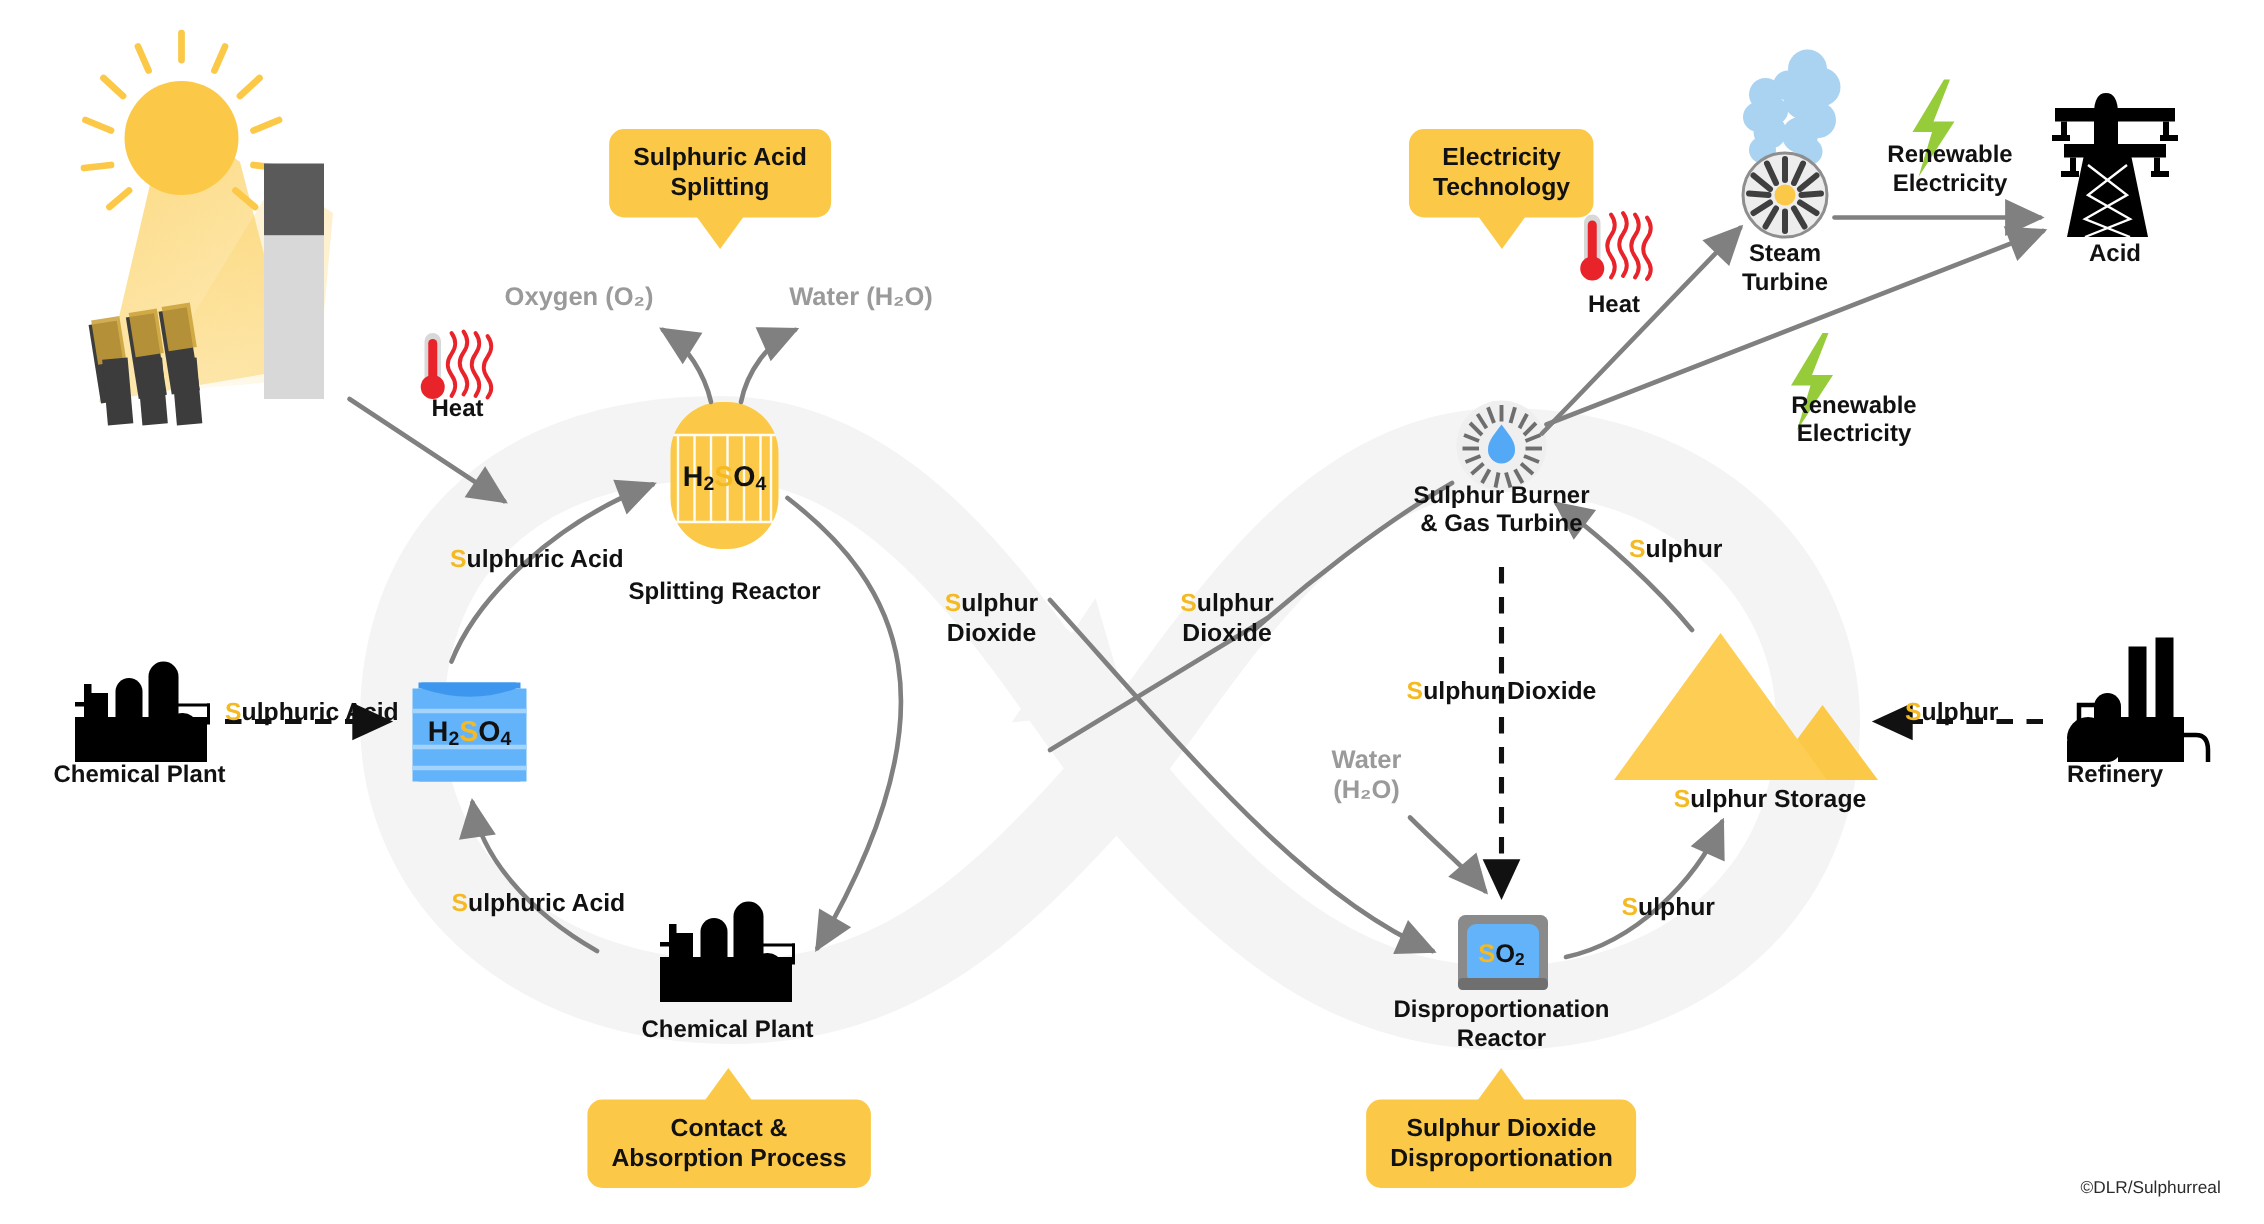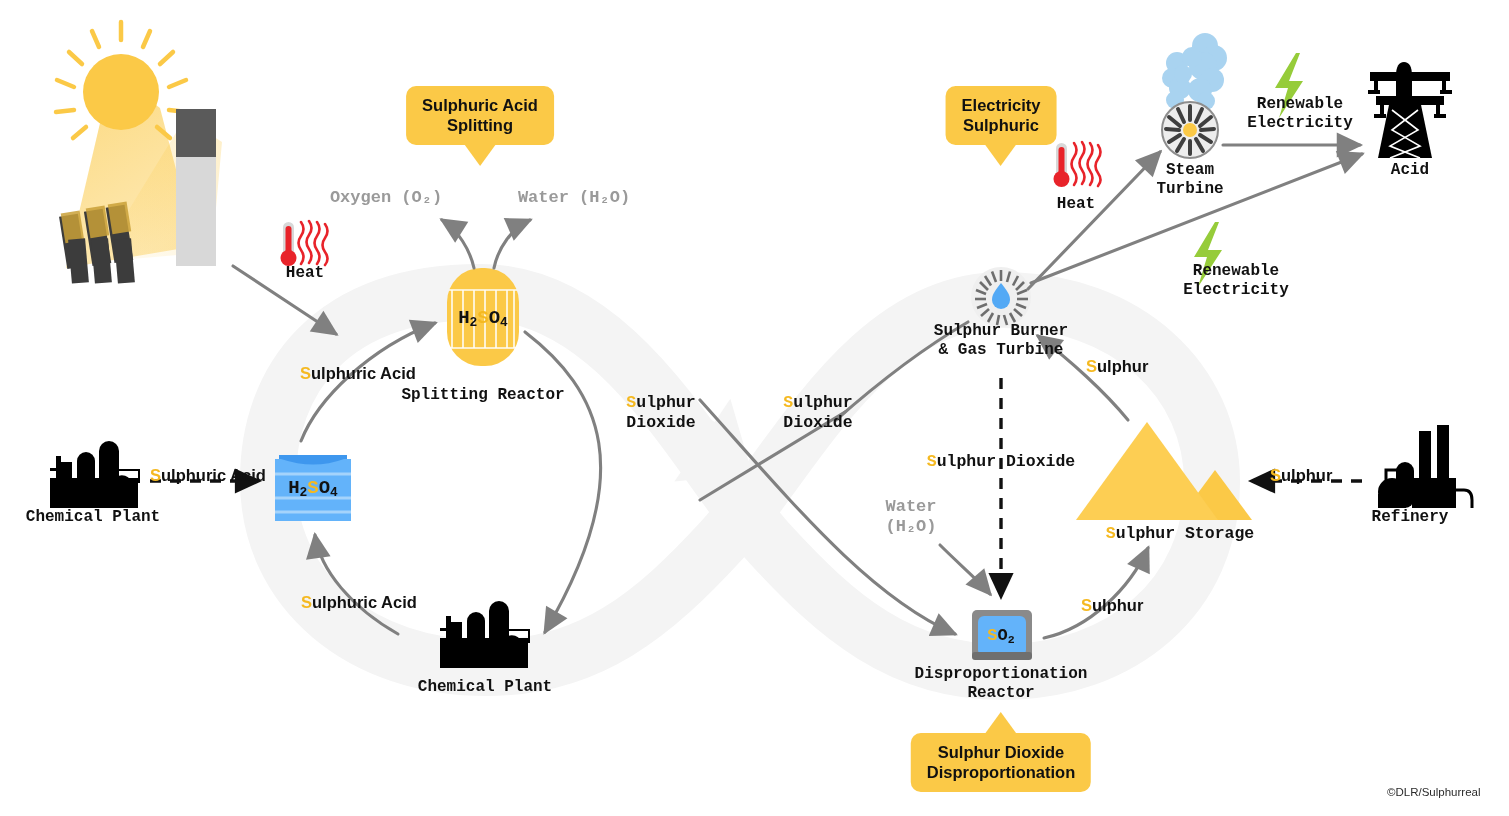--- a/index.html
+++ b/index.html
@@ -2,21 +2,21 @@
 <html><head>
 <meta charset="utf-8">
 <style>
   html,body{margin:0;padding:0;background:#ffffff;}
   body{width:1509px;height:816px;position:relative;overflow:hidden;
        font-family:"Liberation Sans",sans-serif;color:#111111;}
   #stage{position:absolute;left:0;top:0;width:1480px;height:816px;}
   svg#canvas{position:absolute;left:0;top:0;width:1509px;height:816px;}
 
   .lbl{position:absolute;font-weight:bold;line-height:1.15;white-space:nowrap;}
-  .lbl.ctr{transform:translateX(-50%);text-align:center;font-family:Liberation Mono, monospace;}
+  .lbl.ctr{transform:translateX(-50%);text-align:center;}
 
   .node-title{font-size:16px;font-weight:bold;color:#111;text-align:center;
               line-height:1.18;}
   .flow{font-size:16.5px;font-weight:bold;color:#111;line-height:1.2;}
   .flow .s{color:#F5B921;}
   .muted{font-size:17px;font-weight:bold;color:#9a9a9a;line-height:1.2;}
 
   .callout{position:absolute;background:#FBC947;border-radius:10px;
            padding:9px 16px 10px 16px;text-align:center;font-weight:bold;
            font-size:16.5px;color:#111;line-height:1.22;transform:translateX(-50%);}
@@ -334,24 +334,29 @@
 </svg>
 
 <div class="callout down" style="left:480px;top:86px;">
   <div>Sulphuric Acid</div>
   <div>Splitting</div>
   <span class="tail"></span>
 </div>
 
 <div class="callout down" style="left:1001px;top:86px;">
   <div>Electricity</div>
-  <div>Sulphuric</div>
+  <div>Technology</div>
   <span class="tail"></span>
 </div>
 
+<div class="callout up" style="left:486px;top:733px;">
+  <div>Contact &amp;</div>
+  <div>Absorption Process</div>
+  <span class="tail"></span>
+</div>
 
 <div class="callout up" style="left:1001px;top:733px;">
   <div>Sulphur Dioxide</div>
   <div>Disproportionation</div>
   <span class="tail"></span>
 </div>
 
 
 <div class="lbl ctr node-title" style="left:305px;top:264px;">
   <span>Heat</span>

